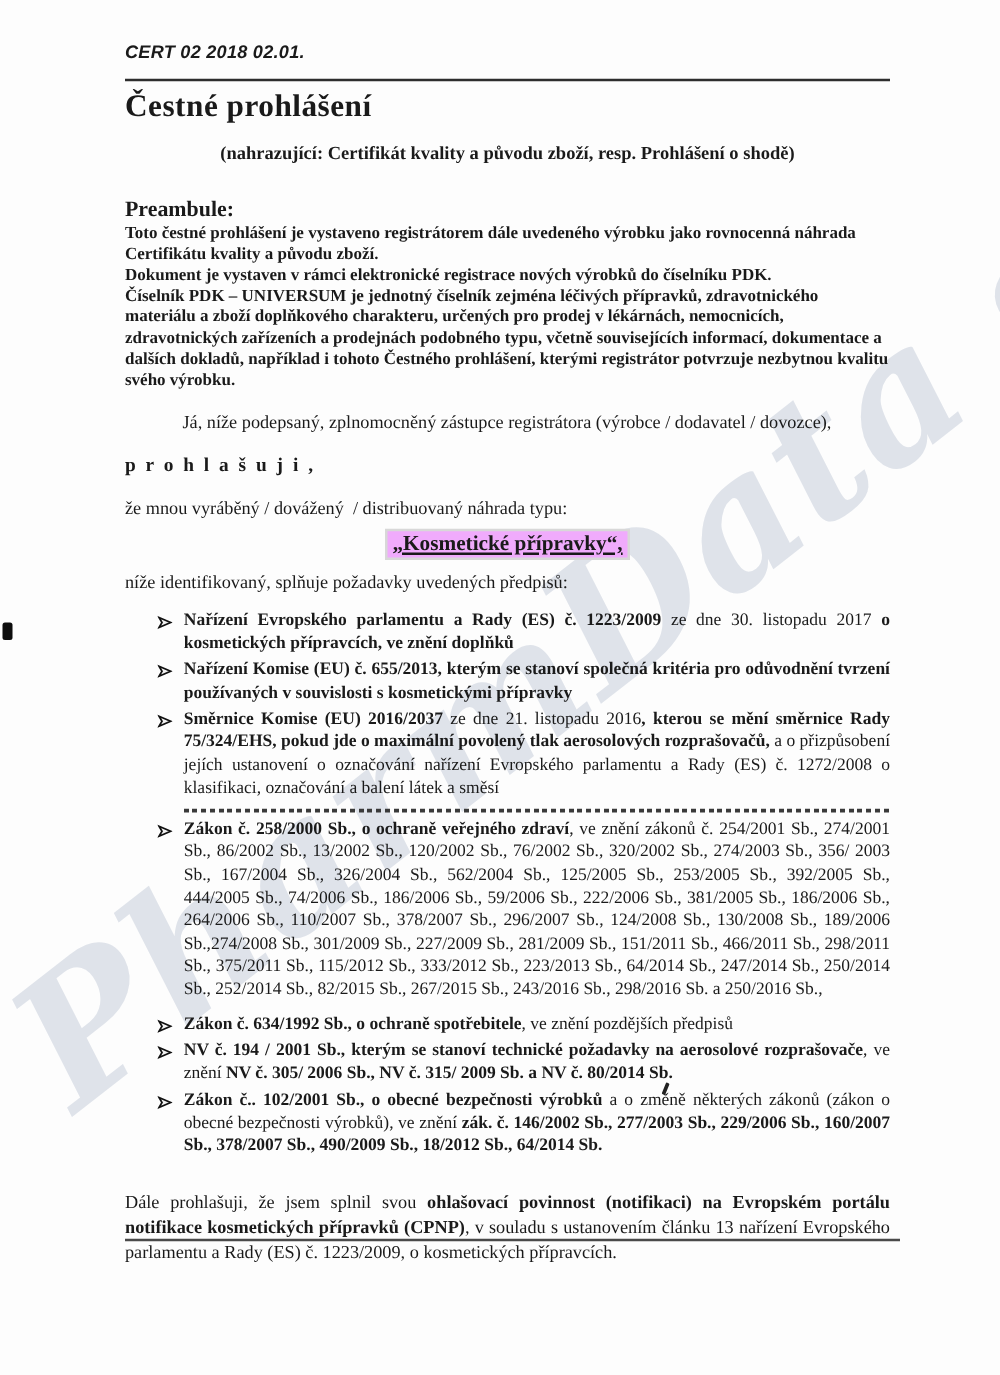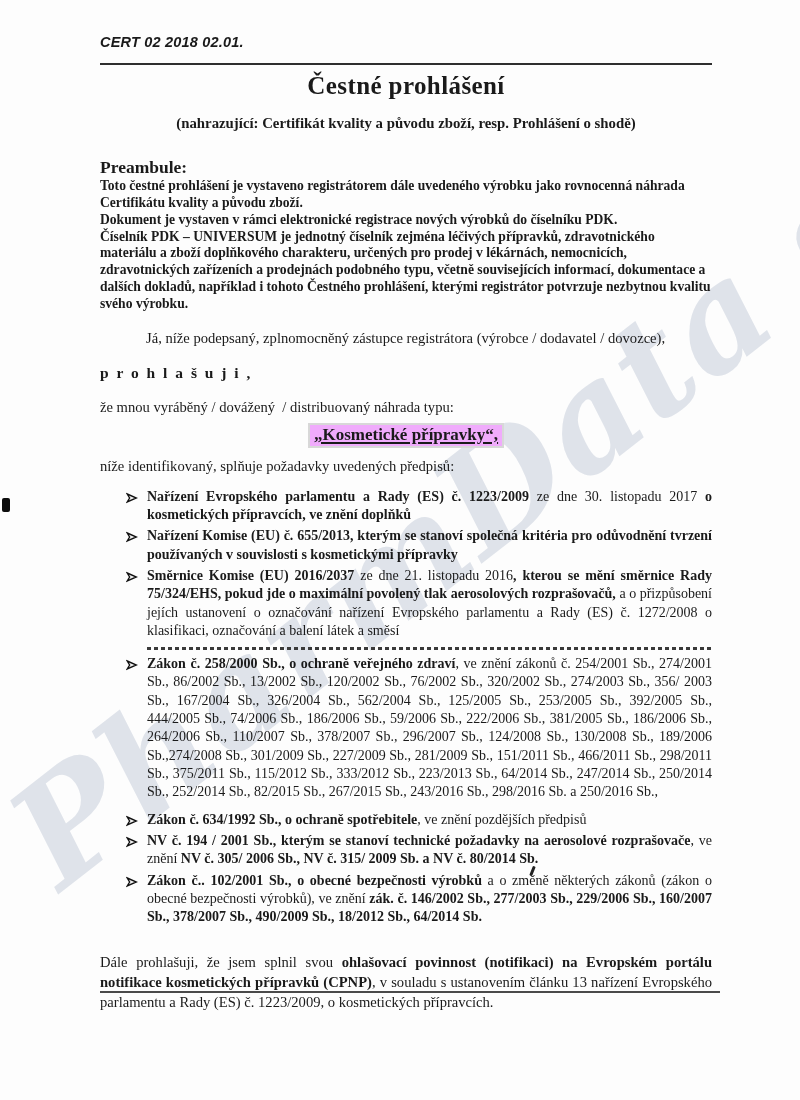--- a/index.html
+++ b/index.html
@@ -30,21 +30,21 @@
   .content { position: relative; z-index: 1; padding: 34px 88px 0 100px; }
   .doc-code {
     text-align: left;
     font-family: "Liberation Sans", sans-serif;
     font-style: italic;
     font-size: 14.5px;
     font-weight: 600;
     letter-spacing: .2px;
   }
   .top-rule { margin-top: 13px; border-top: 2.5px solid #2e2e2e; }
-  .title { margin-top: 7px; text-align: center; font-size: 25px; font-weight: bold; letter-spacing: .4px; }
+  .title { margin-top: 7px; font-size: 25px; font-weight: bold; letter-spacing: .4px; }
   .subtitle { margin-top: 15px; text-align: center; font-size: 14.8px; font-weight: bold; }
   .pre-head { margin-top: 25px; font-size: 17.5px; font-weight: bold; }
   .pre-body p { margin: 0; font-weight: bold; font-size: 13.6px; line-height: 1.24; }
   .intro { margin-top: 17px; text-indent: 46px; font-size: 14.6px; }
   .verb { margin-top: 17px; text-align: left; font-weight: bold; font-size: 15.5px; letter-spacing: 2px; }
   .product-intro { margin-top: 17px; font-size: 14.6px; white-space: pre-wrap; }
   .product-line { margin-top: 9px; text-align: center; }
   .product-name {
     display: inline-block;
     font-weight: bold;

